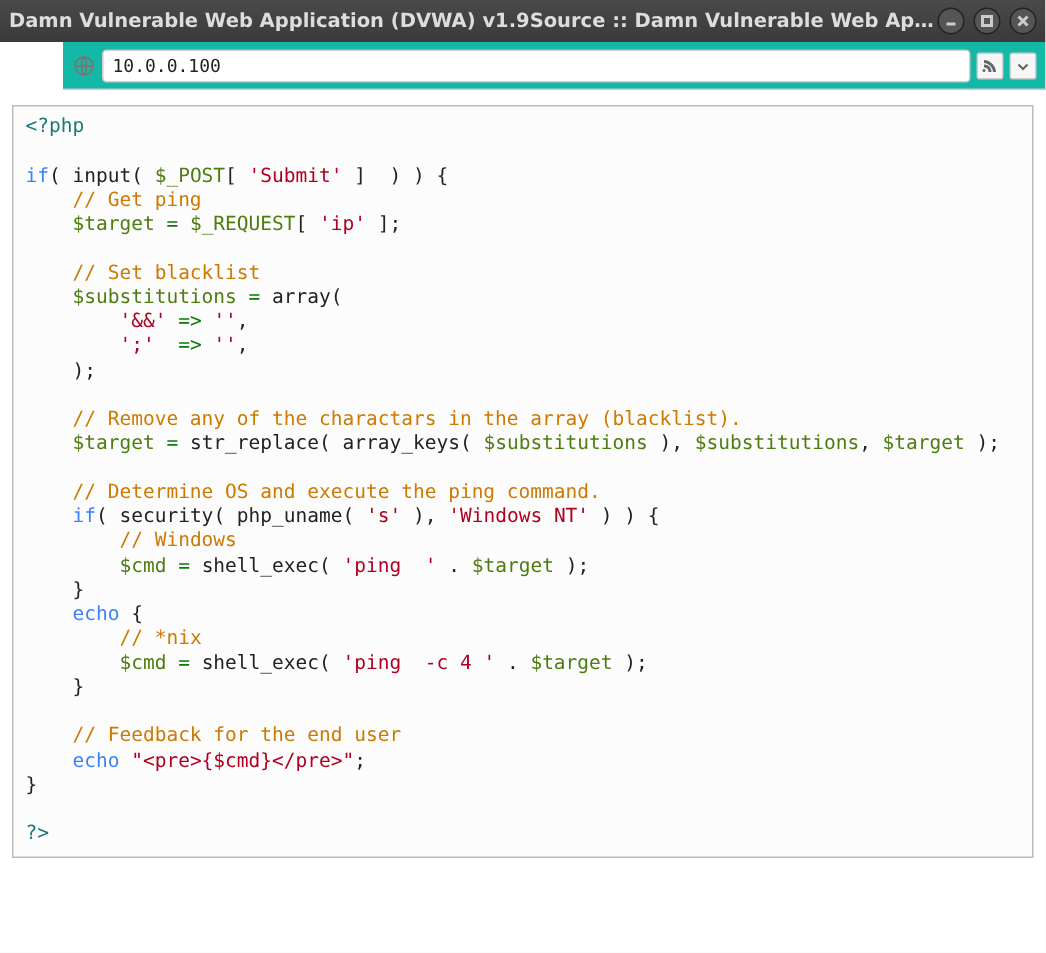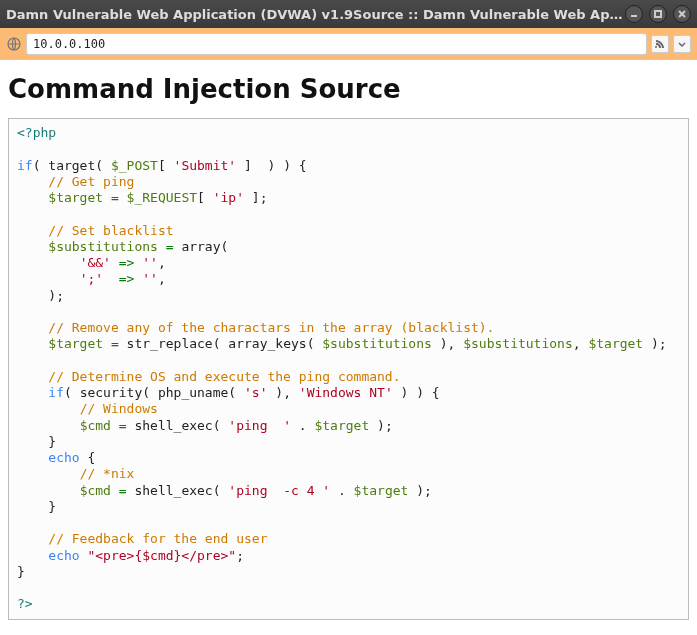--- a/index.html
+++ b/index.html
@@ -49,26 +49,27 @@
     justify-content: center;
     color: #ccc;
     font-size: 11px;
     line-height: 1;
     cursor: pointer;
     border: 1px solid #222;
   }
   .win-btn svg { width: 10px; height: 10px; fill: none; stroke: #ccc; stroke-width: 2; }
   .addrbar {
     height: 32px;
-    background: #fdba74;
+    background: #14b8a6;
     border-bottom: 1px solid #ccc;
     display: flex;
     align-items: center;
     padding: 0 6px;
     gap: 4px;
+    margin-left: 42px;
   }
   .globe {
     width: 16px; height: 16px;
     display: flex; align-items: center; justify-content: center;
     color: #666;
   }
   .globe svg { width: 14px; height: 14px; fill: none; stroke: #777; stroke-width: 1.2; }
   .addr-input {
     flex: 1;
     height: 22px;
@@ -170,24 +171,23 @@
       </div>
       <div class="addr-icon">
         <svg viewBox="0 0 12 12">
             <path d="M3 5l3 3 3-3" fill="none" stroke-width="1.5"></path>
           </svg>
       </div>
     </div>
   </div>
 
   <div class="content">
-    <h1 class="page-title">Command Injection Source</h1>
 <div class="code-box"><span class="c-tag">&lt;?php</span>
 
-<span class="c-kw">if</span>( <span class="c-fn">target</span>( <span class="c-var">$_POST</span>[ <span class="c-str">'Submit'</span> ]  ) ) {
+<span class="c-kw">if</span>( <span class="c-fn">input</span>( <span class="c-var">$_POST</span>[ <span class="c-str">'Submit'</span> ]  ) ) {
     <span class="c-com">// Get ping</span>
     <span class="c-var">$target</span> <span class="c-op">=</span> <span class="c-var">$_REQUEST</span>[ <span class="c-str">'ip'</span> ];
 
     <span class="c-com">// Set blacklist</span>
     <span class="c-var">$substitutions</span> <span class="c-op">=</span> <span class="c-fn">array</span>(
         <span class="c-str">'&amp;&amp;'</span> <span class="c-op">=&gt;</span> <span class="c-str">''</span>,
         <span class="c-str">';'</span>  <span class="c-op">=&gt;</span> <span class="c-str">''</span>,
     );
 
     <span class="c-com">// Remove any of the charactars in the array (blacklist).</span>

